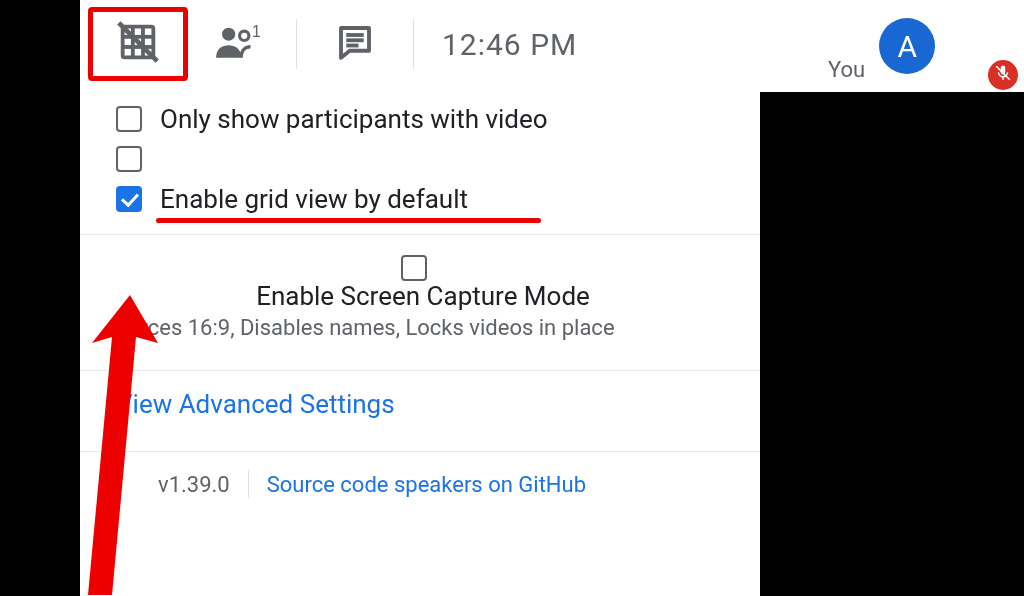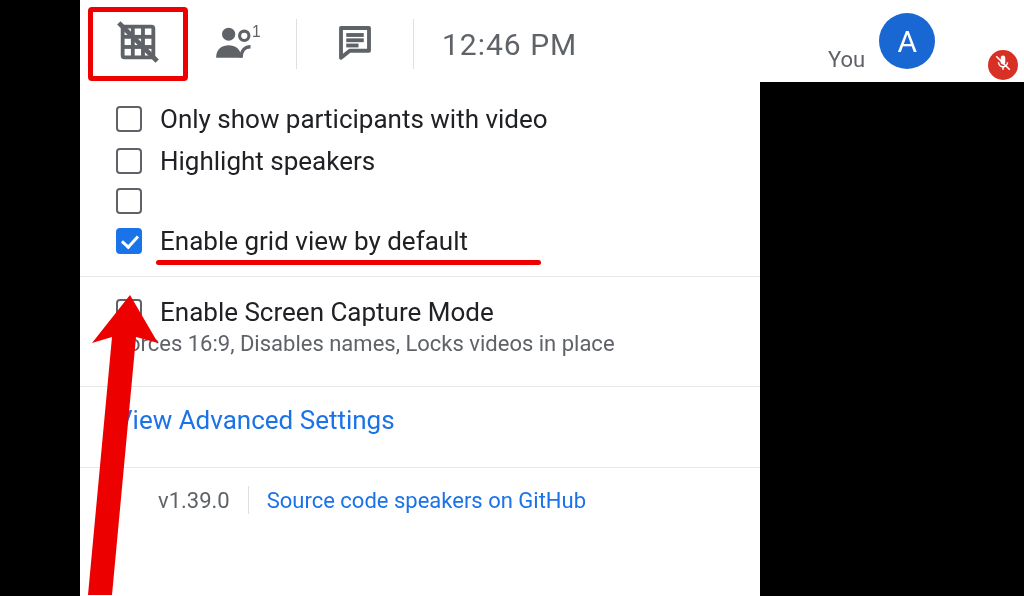--- a/index.html
+++ b/index.html
@@ -99,20 +99,21 @@
     background: #e8e8e8;
     margin: 14px 0 0 0;
   }
 
   .capture-row {
     display: flex;
     align-items: center;
     padding: 20px 30px 4px 36px;
     font-size: 26px;
     color: #202124;
+    flex-direction: column;
   }
   .capture-desc {
     font-size: 22px;
     color: #5f6368;
     padding: 0 30px 16px 36px;
   }
 
   .adv-row {
     padding: 18px 30px 18px 36px;
   }
@@ -137,21 +138,21 @@
     height: 28px;
     background: #e0e0e0;
   }
 
   
   .user-area {
     position: absolute;
     left: 760px;
     top: 0;
     width: 264px;
-    height: 82px;
+    height: 92px;
     background: #fff;
     display: flex;
     align-items: center;
     padding-left: 68px;
     gap: 14px;
   }
   .you-label {
     font-size: 22px;
     color: #5f6368;
     align-self: flex-end;
@@ -233,24 +234,20 @@
     <div class="clock">12:46 PM</div>
   </div>
 
   <div class="options">
     <div class="opt-row">
       <div class="chk"></div>
       <span class="opt-label">Only show participants with video</span>
     </div>
     <div class="opt-row">
       <div class="chk"></div>
-      <span class="opt-label">Highlight speakers</span>
-    </div>
-    <div class="opt-row">
-      <div class="chk"></div>
     </div>
     <div class="opt-row">
       <div class="chk checked"></div>
       <span class="opt-label">Enable grid view by default</span>
       <div class="underline-red" style="left:76px; width:385px; top:40px;"></div>
     </div>
   </div>
 
   <div class="hr"></div>
 

